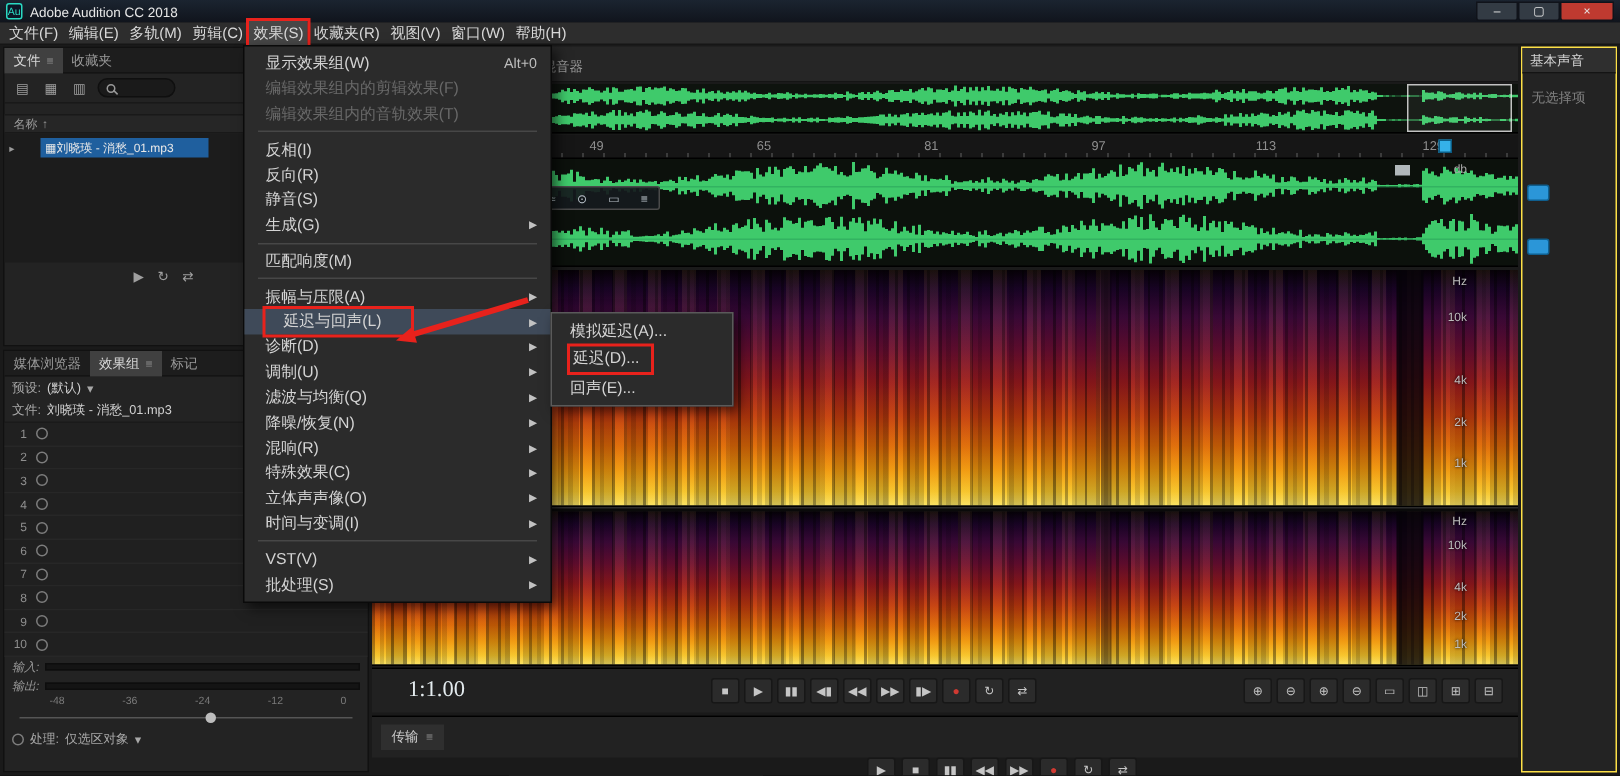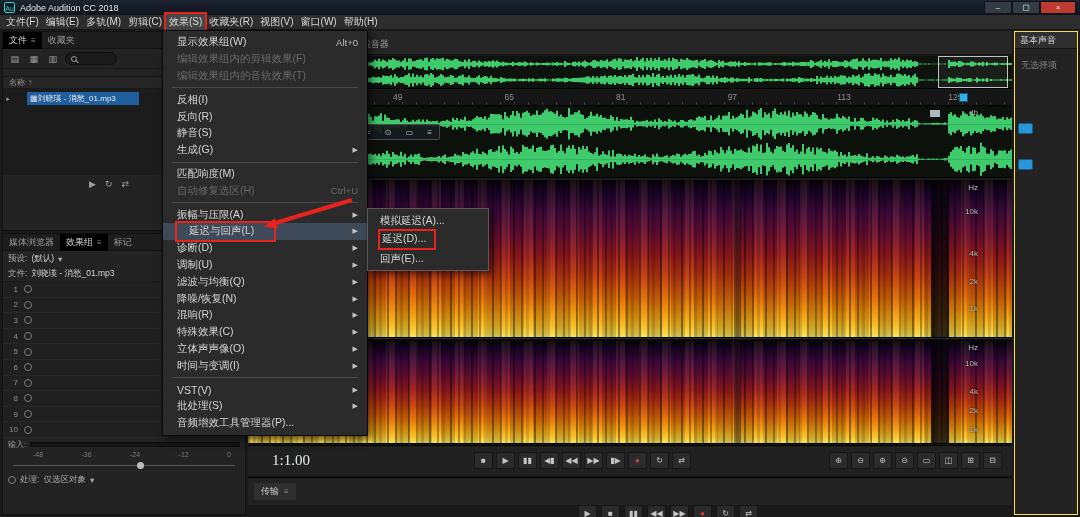--- a/index.html
+++ b/index.html
@@ -17,21 +17,21 @@
 
   
   .menubar{position:absolute;left:0;top:15px;width:1080px;height:15px;background:#2d2d2d;border-bottom:1px solid #161616;display:flex;align-items:center;padding-left:3px;}
   .mb-item{font-size:10px;color:#d8d8d8;padding:1px 3px;margin-right:1px;cursor:default;}
   .mb-item.open{background:#474747;}
 
   
   .panel{position:absolute;background:#232323;border:1px solid #111;}
   .ptabs{display:flex;align-items:center;height:17px;background:#1d1d1d;border-bottom:1px solid #141414;}
   .ptab{font-size:9px;color:#9a9a9a;padding:2px 6px;height:17px;display:flex;align-items:center;gap:4px;}
-  .ptab.act{background:#000000;color:#d8d8d8;text-align:center;}
+  .ptab.act{background:#404040;color:#d8d8d8;text-align:center;}
   .hamb{font-size:8px;color:#8a8a8a;}
 
   
   .files-tools{display:flex;align-items:center;gap:5px;height:20px;padding:0 5px;border-bottom:1px solid #191919;}
   .tico{font-size:9px;color:#9f9f9f;width:14px;text-align:center;}
   .search{display:flex;align-items:center;gap:3px;background:#1a1a1a;border:1px solid #0f0f0f;border-radius:8px;height:13px;width:52px;padding:0 5px;}
   .mag{width:6px;height:6px;border:1px solid #999;border-radius:50%;position:relative;flex:0 0 auto;}
   .mag::after{content:"";position:absolute;width:4px;height:1px;background:#999;transform:rotate(45deg);right:-3px;bottom:-1px;}
   .colhdr{display:flex;align-items:center;height:13px;background:#262626;border-top:1px solid #191919;border-bottom:1px solid #191919;margin-top:7px;padding:0 6px;gap:3px;font-size:8px;color:#9a9a9a;}
   .filelist{height:86px;background:#1c1c1c;padding-top:3px;}
@@ -42,21 +42,21 @@
   .fctl{display:flex;gap:9px;margin:4px 0 0 86px;}
   .fctl .b{font-size:9px;color:#9f9f9f;}
 
   
   .rrow{display:flex;align-items:center;gap:4px;font-size:8.5px;color:#a8a8a8;height:15px;padding:0 5px;}
   .rrow .val{color:#d0d0d0;}
   .slots{border-top:1px solid #1a1a1a;}
   .slot{height:15.6px;display:flex;align-items:center;gap:6px;padding:0 5px;border-bottom:1px solid #272727;background:#202020;}
   .snum{width:10px;text-align:right;font-size:8px;color:#8f8f8f;}
   .pwr{width:8px;height:8px;border:1px solid #7d7d7d;border-radius:50%;}
-  .meterrow{display:flex;align-items:center;gap:4px;height:13px;padding:0 5px;font-size:8px;color:#9a9a9a;}
+  .meterrow{display:flex;align-items:center;gap:4px;height:13px;padding:0 5px;font-size:8px;color:#9a9a9a;font-style:italic;}
   .mtrack{flex:1;height:5px;background:#141414;border:1px solid #0d0d0d;}
   .scale{display:flex;justify-content:space-between;padding:0 14px 0 30px;font-size:7px;color:#7a7a7a;}
   .sliderline{position:relative;height:10px;margin:2px 10px 0 10px;}
   .sliderline .trk{position:absolute;left:0;right:0;top:5px;height:1px;background:#555;}
   .sliderline .hd{position:absolute;left:56%;top:2px;width:7px;height:7px;border-radius:50%;background:#bdbdbd;}
   .procrow{display:flex;align-items:center;gap:4px;font-size:8.5px;color:#a8a8a8;padding:4px 5px 0 5px;}
 
   
   .etoolbar{position:absolute;left:248px;top:31px;width:764px;height:24px;background:#262626;border-bottom:1px solid #141414;display:flex;align-items:flex-end;}
   .vbtn{font-size:10px;color:#b5b5b5;width:20px;text-align:center;margin:0 2px 4px 2px;}
@@ -253,20 +253,24 @@
         </div>
       <div class="slot">
           <span class="snum">10</span>
           <span class="pwr"></span>
         </div>
     </div>
     <div class="meterrow">
       <span>输入:</span>
       <span class="mtrack"></span>
     </div>
+    <div class="meterrow">
+      <span>输出:</span>
+      <span class="mtrack"></span>
+    </div>
     <div class="scale">
       <span>-48</span>
       <span>-36</span>
       <span>-24</span>
       <span>-12</span>
       <span>0</span>
     </div>
     <div class="sliderline">
         <span class="trk"></span>
         <span class="hd"></span>
@@ -421,24 +425,20 @@
         <span class="lab">静音(S)</span>
       </div>
     <div class="mi">
         <span class="lab">生成(G)</span>
         <span class="ar">▶</span>
       </div>
     <div class="sep"></div>
     <div class="mi">
         <span class="lab">匹配响度(M)</span>
       </div>
-    <div class="mi dis">
-        <span class="lab">自动修复选区(H)</span>
-        <span class="sc">Ctrl+U</span>
-      </div>
     <div class="sep"></div>
     <div class="mi">
         <span class="lab">振幅与压限(A)</span>
         <span class="ar">▶</span>
       </div>
     <div class="mi hl">
         <span class="lab anno-box anno-pad">延迟与回声(L)</span>
         <span class="ar">▶</span>
       </div>
     <div class="mi">
@@ -474,23 +474,20 @@
         <span class="ar">▶</span>
       </div>
     <div class="sep"></div>
     <div class="mi">
         <span class="lab">VST(V)</span>
         <span class="ar">▶</span>
       </div>
     <div class="mi">
         <span class="lab">批处理(S)</span>
         <span class="ar">▶</span>
-      </div>
-    <div class="mi">
-        <span class="lab">音频增效工具管理器(P)...</span>
       </div>
   </div>
 
   <div class="submenu">
     <div class="mi smi">
         <span class="lab">模拟延迟(A)...</span>
       </div>
     <div class="mi smi">
         <span class="lab anno-box anno-pad2">延迟(D)...</span>
       </div>

